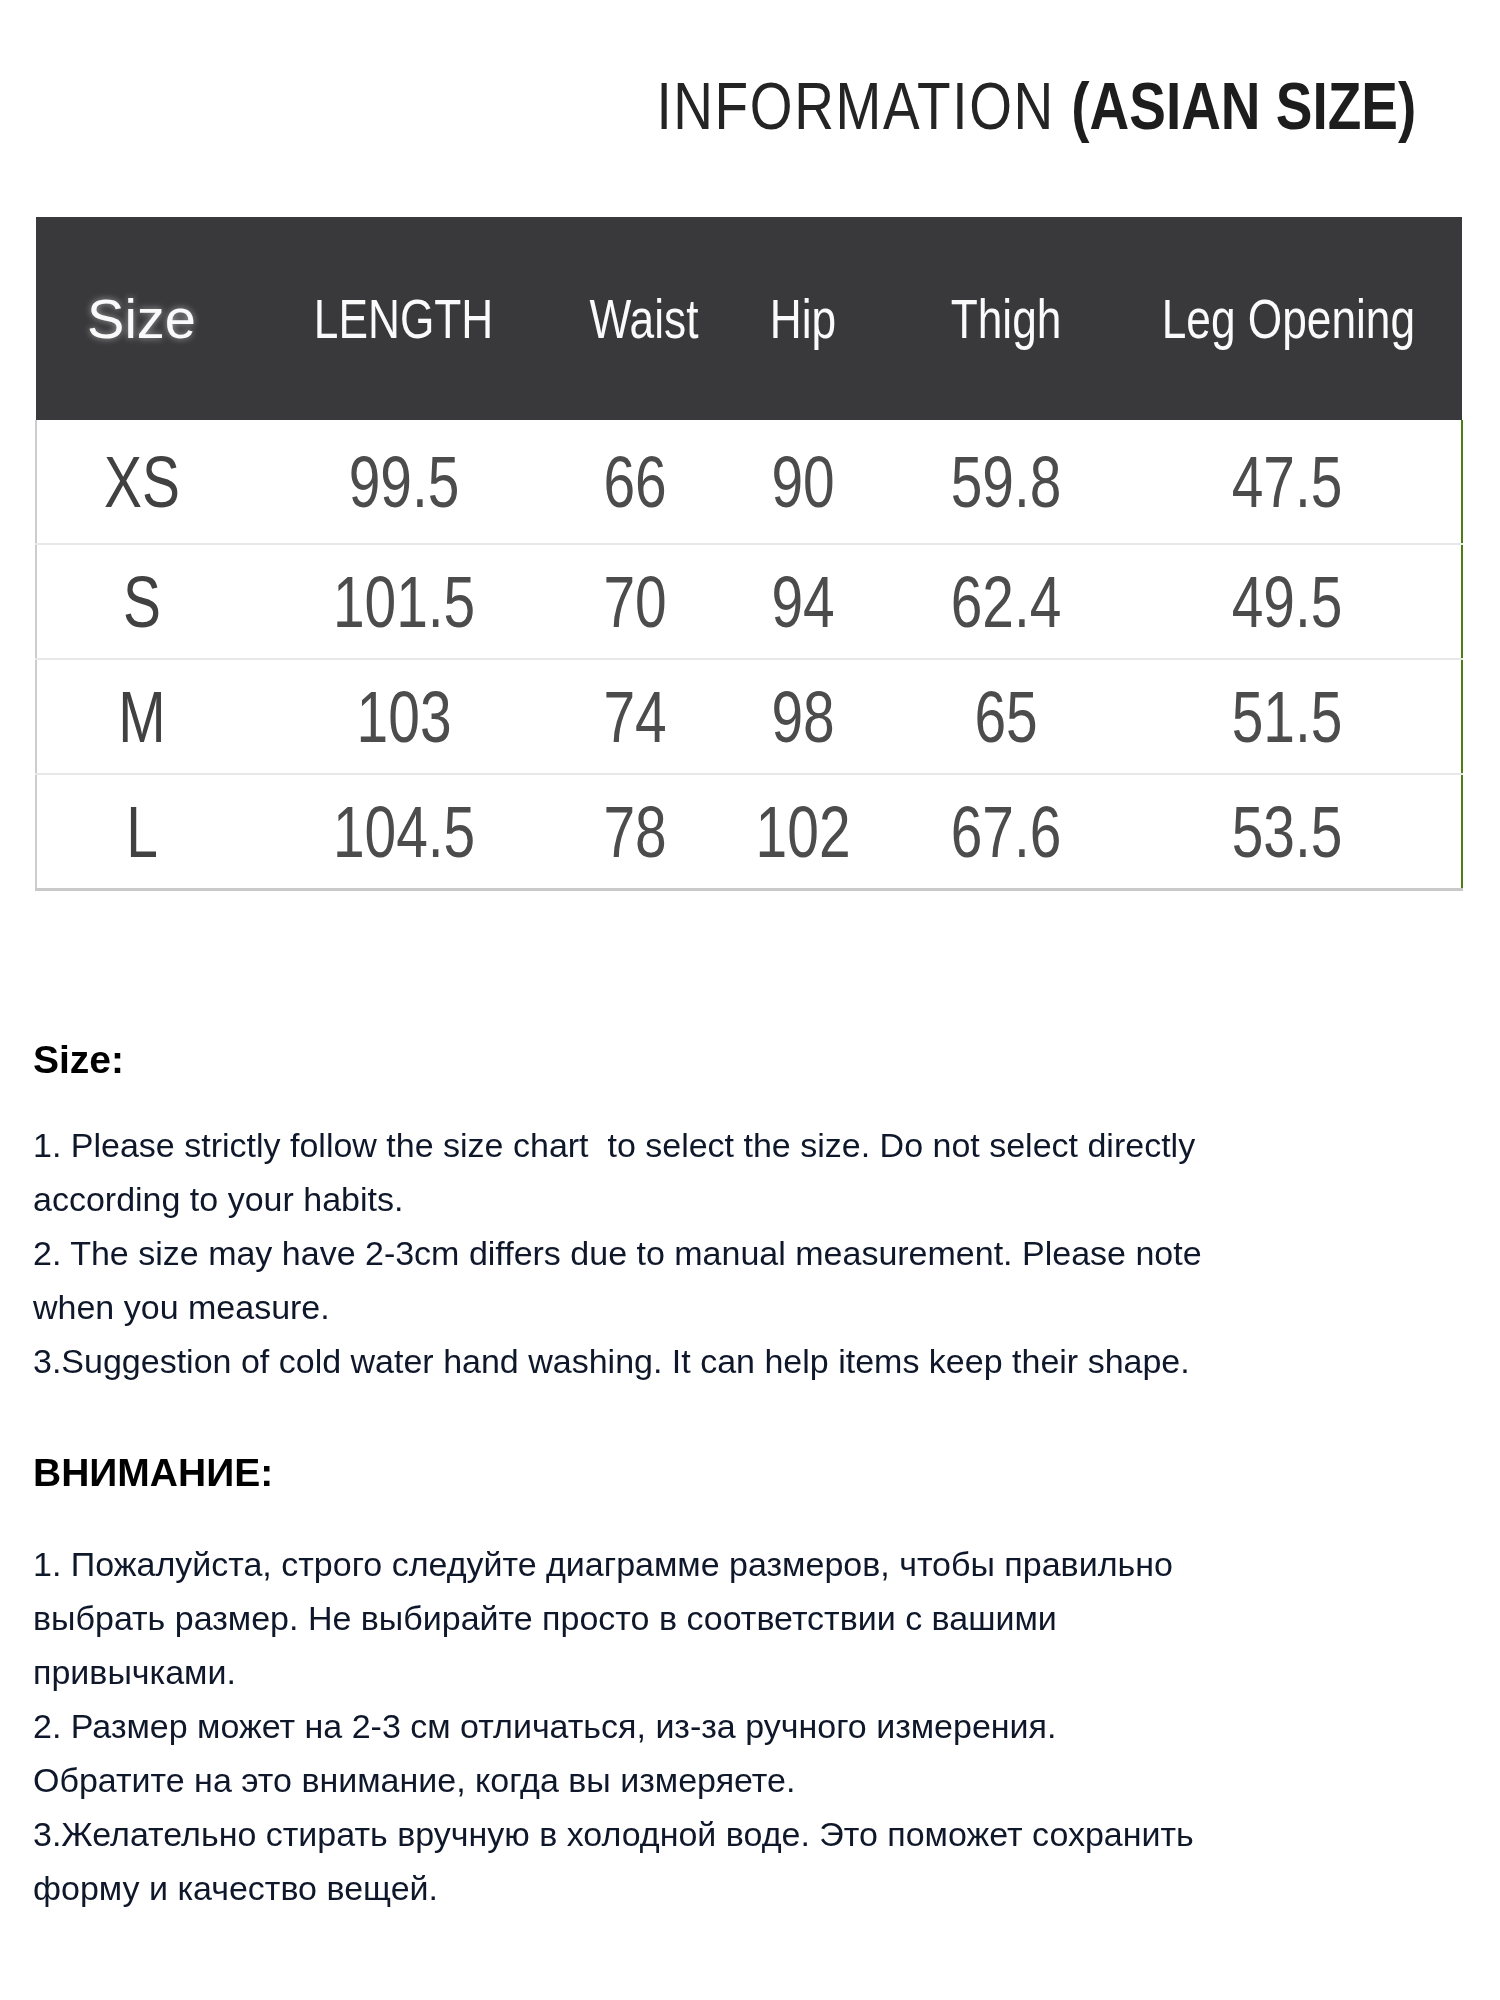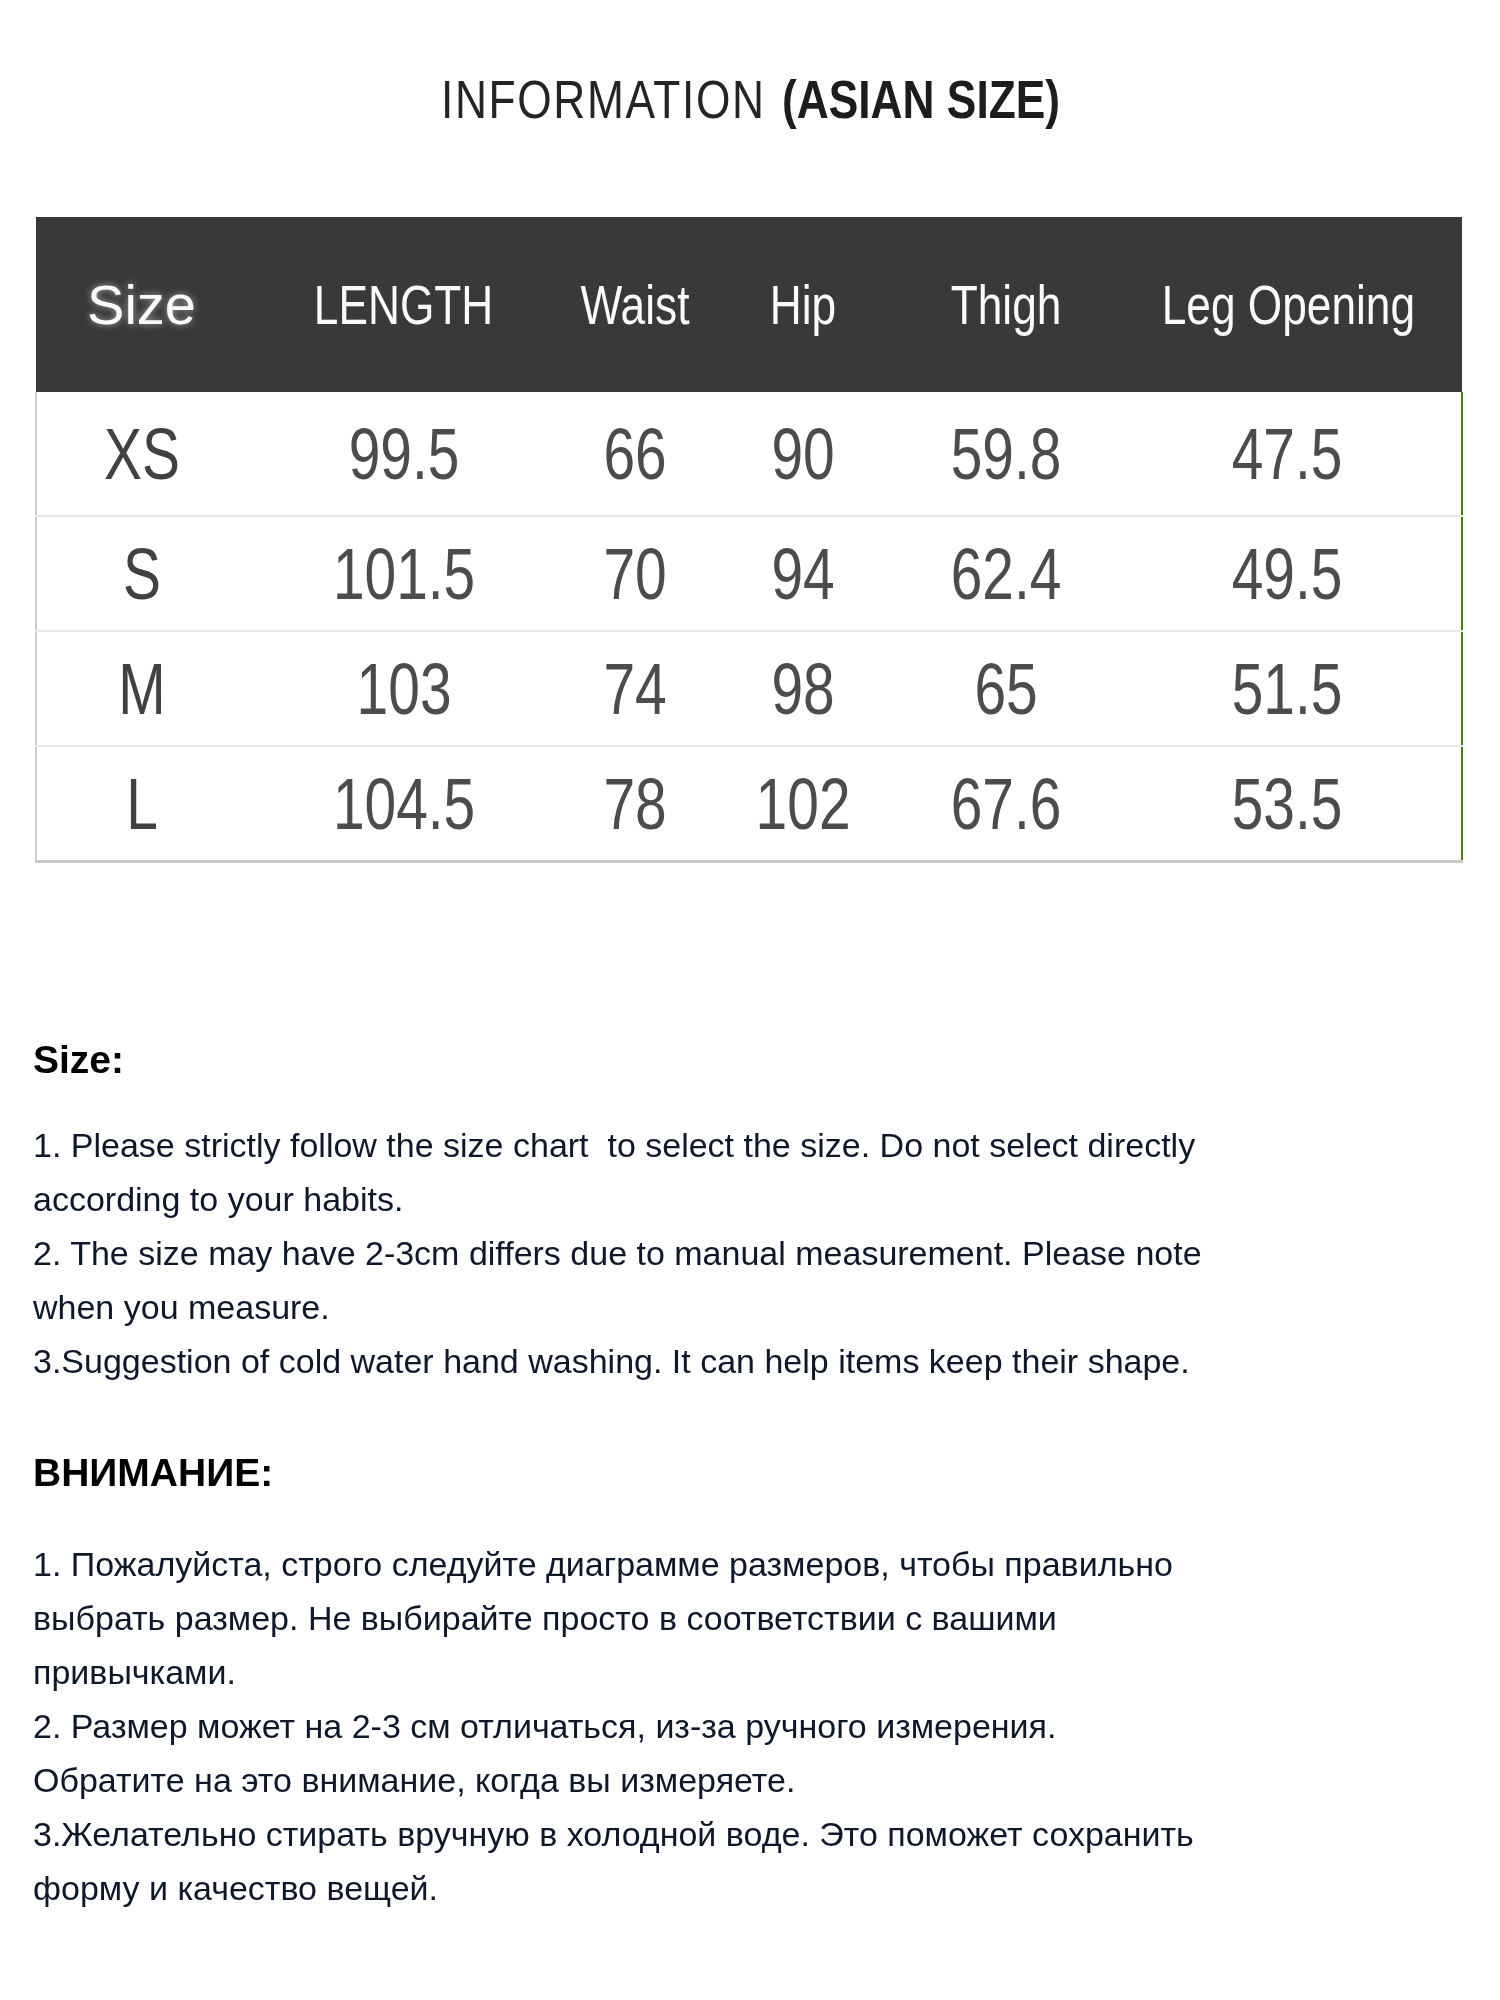--- a/index.html
+++ b/index.html
@@ -12,22 +12,22 @@
     overflow: hidden;
   }
 
   
   .title {
     position: absolute;
     top: 72px;
     left: 0;
     width: 100%;
     margin: 0;
-    text-align: center;
-    font-size: 54px;
+    text-align: right;
+    font-size: 67px;
     line-height: 1;
     color: #242424;
     white-space: nowrap;
   }
   .title-scale {
     display: inline-block;
     transform: scaleX(0.82);
     transform-origin: 50% 50%;
   }
   .title-light { font-weight: 300; letter-spacing: 2px; }
@@ -50,21 +50,21 @@
   .size-table col.c5 { width: 15.2%; }
   .size-table col.c6 { width: 24.4%; }
 
   .size-table thead th {
     height: 175px;
     background: #39393b;
     color: #fafafa;
     font-size: 56px;
     font-weight: 500;
     vertical-align: middle;
-    padding: 0;
+    padding: 14px;
   }
   .size-table thead th:first-child .plain {
     text-shadow: 0 0 7px rgba(255,255,255,0.55);
   }
 
   .size-table tbody td {
     height: 113px;
     font-size: 72px;
     font-weight: 300;
     color: #4c4c4c;

